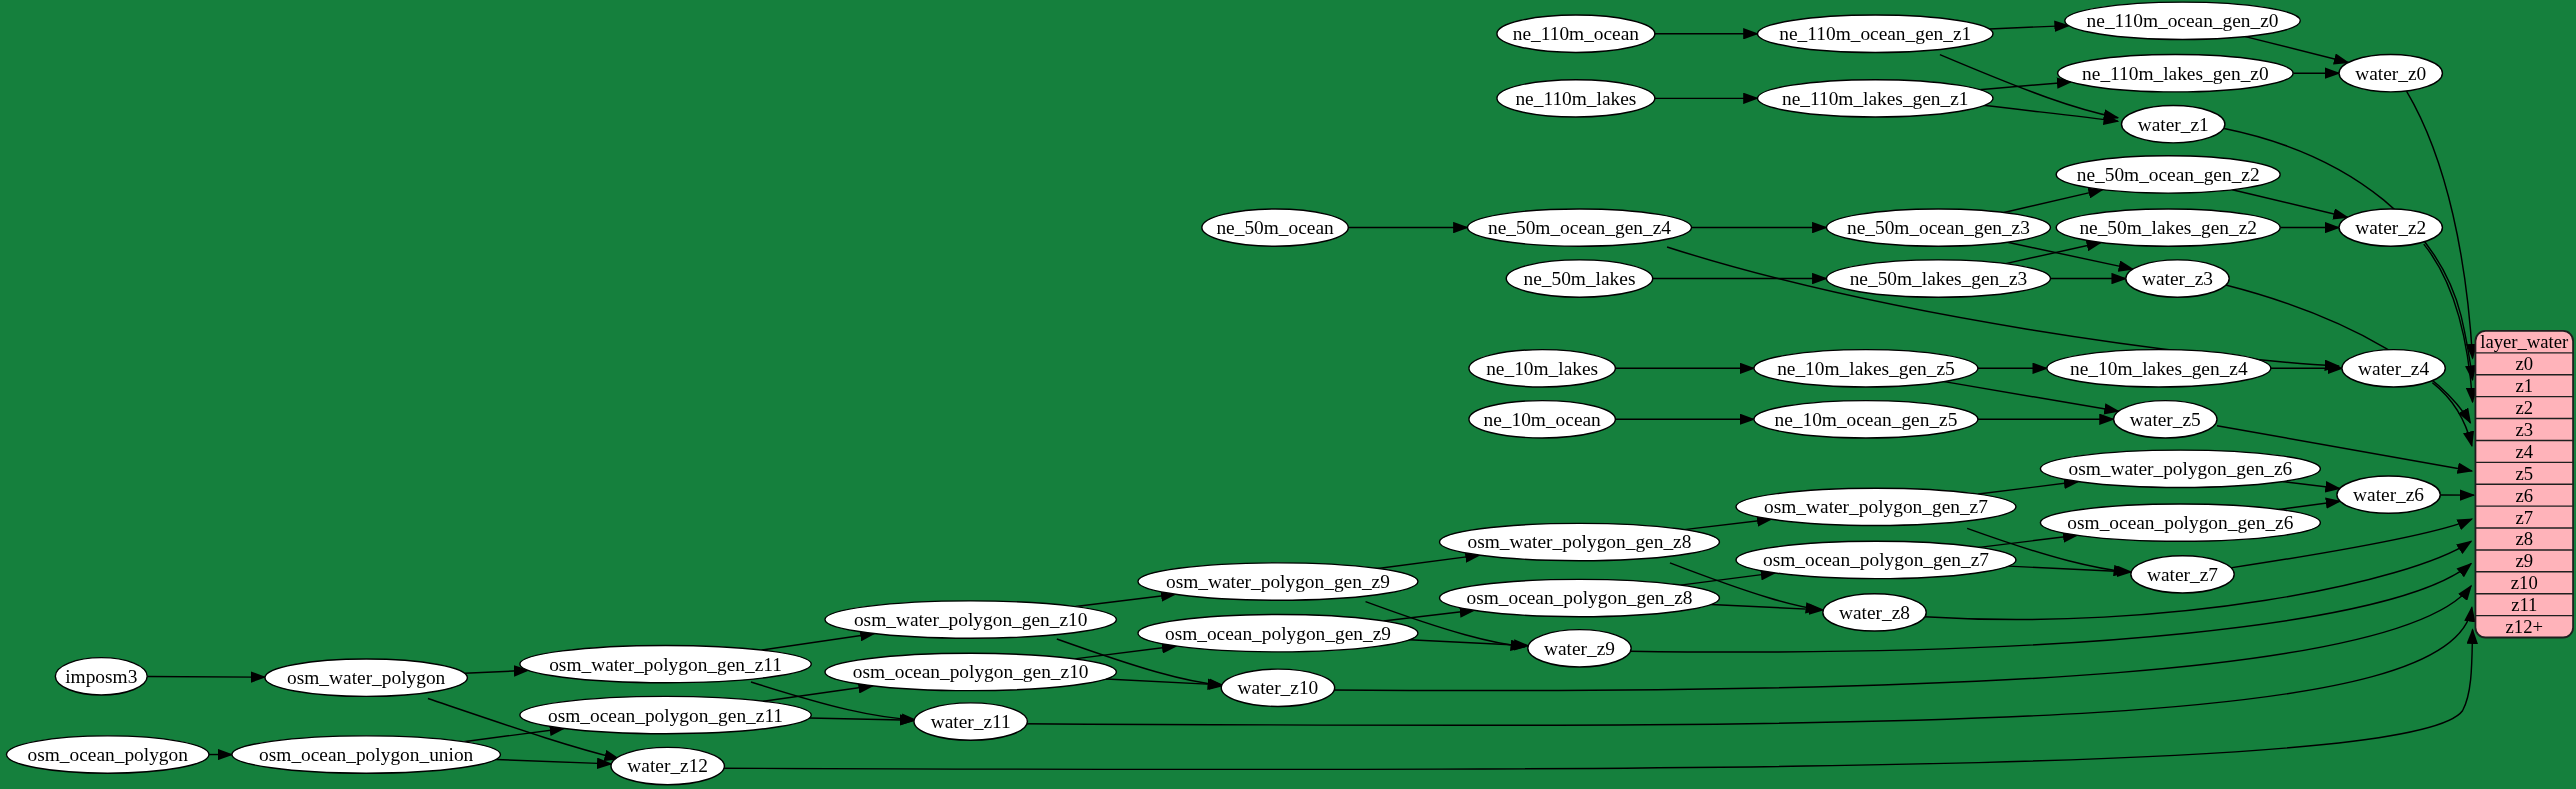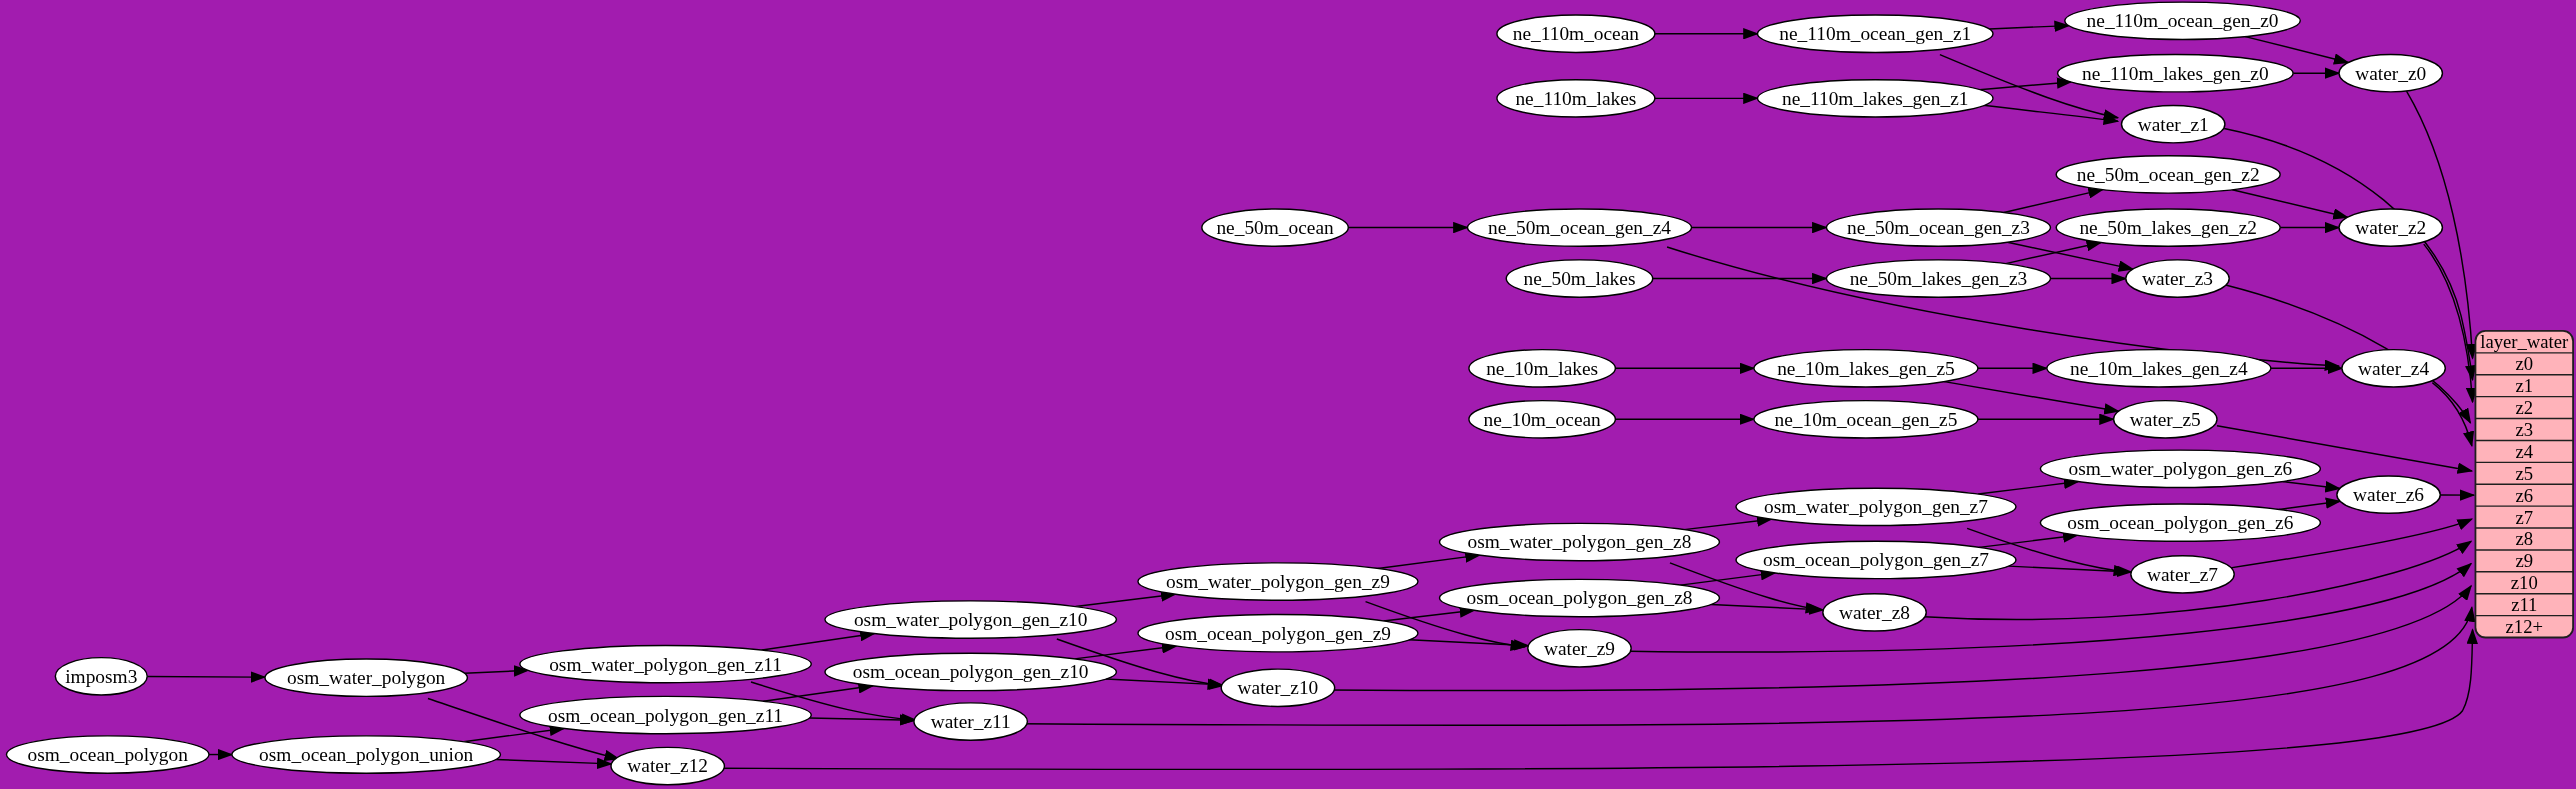--- a/index.html
+++ b/index.html
@@ -1,16 +1,16 @@
 <!DOCTYPE html>
 <html style="font-size:11.5px"><head>
 <meta charset="utf-8">
 <style>
   html,body{margin:0;padding:0;background:#ffffff;}
-  #stage{position:relative;width:2576px;height:789px;background:#a21caf;overflow:hidden;}
+  #stage{position:relative;width:2576px;height:789px;background:#15803d;overflow:hidden;}
   svg{display:block;}
   text{font-family:"Liberation Serif","DejaVu Serif",serif;fill:#000;}
   .node-label{font-size:27px;}
   .table-label{font-size:26px;}
 </style>
 </head>
 <body>
 
 <div id="stage">
   <svg id="graph" width="2576" height="789" viewBox="0 0 3588 1099" xmlns="http://www.w3.org/2000/svg">

